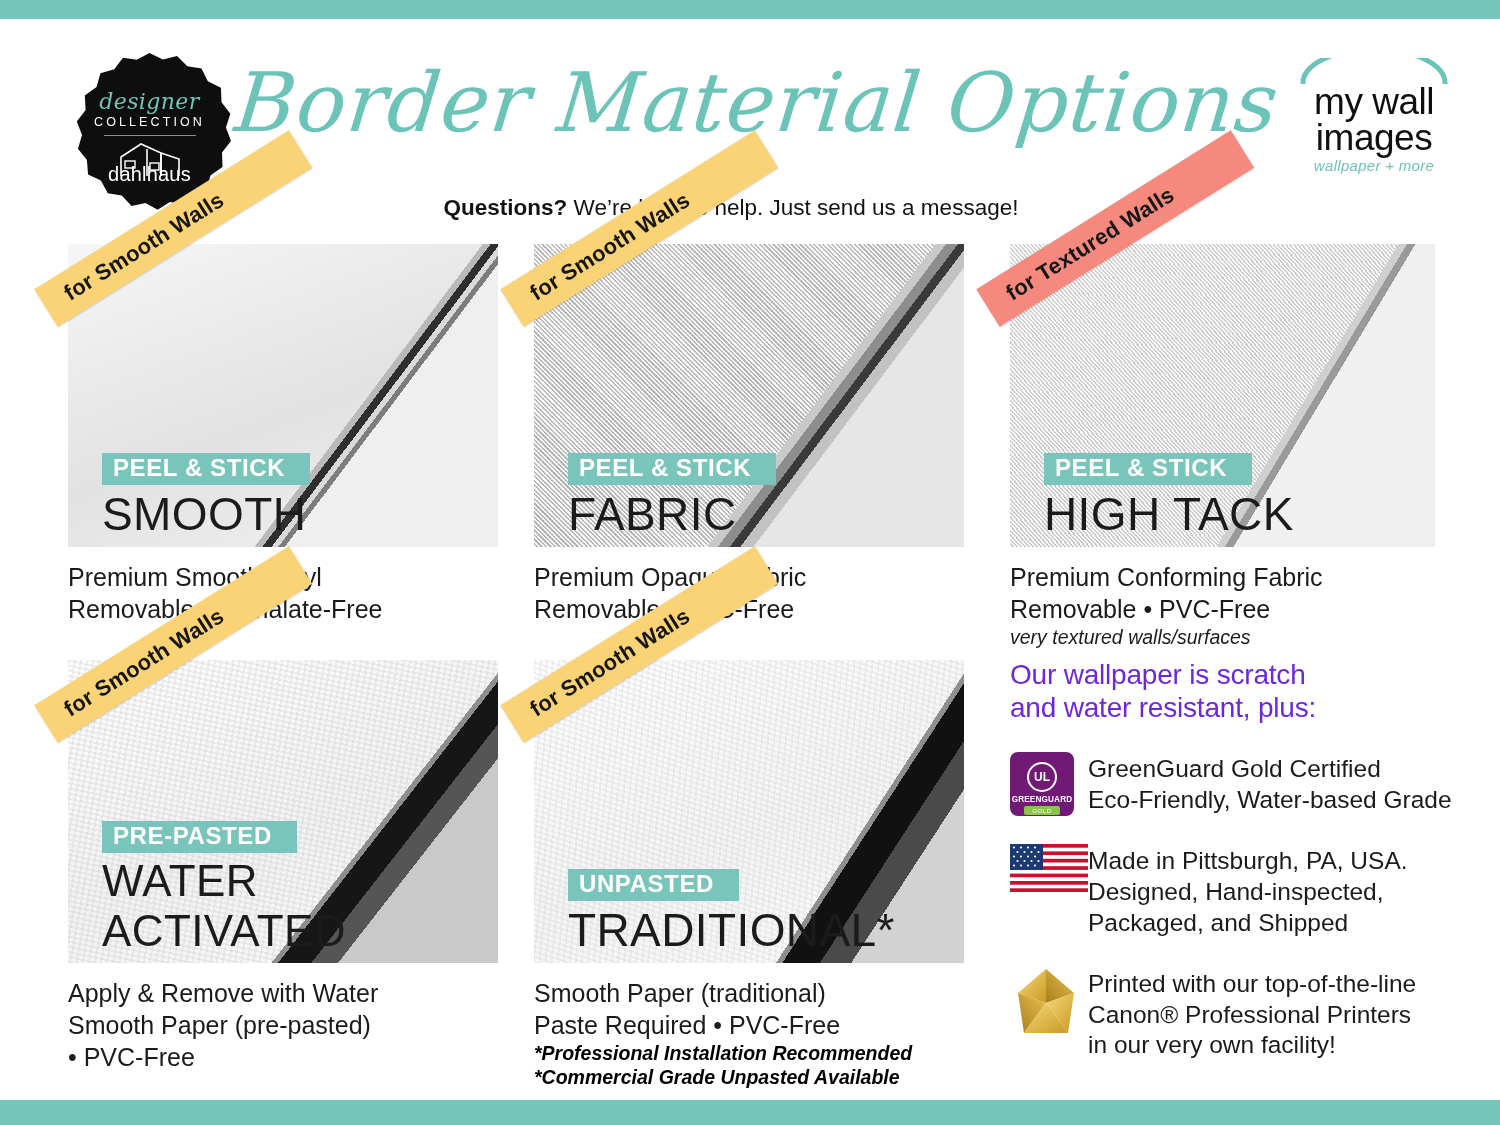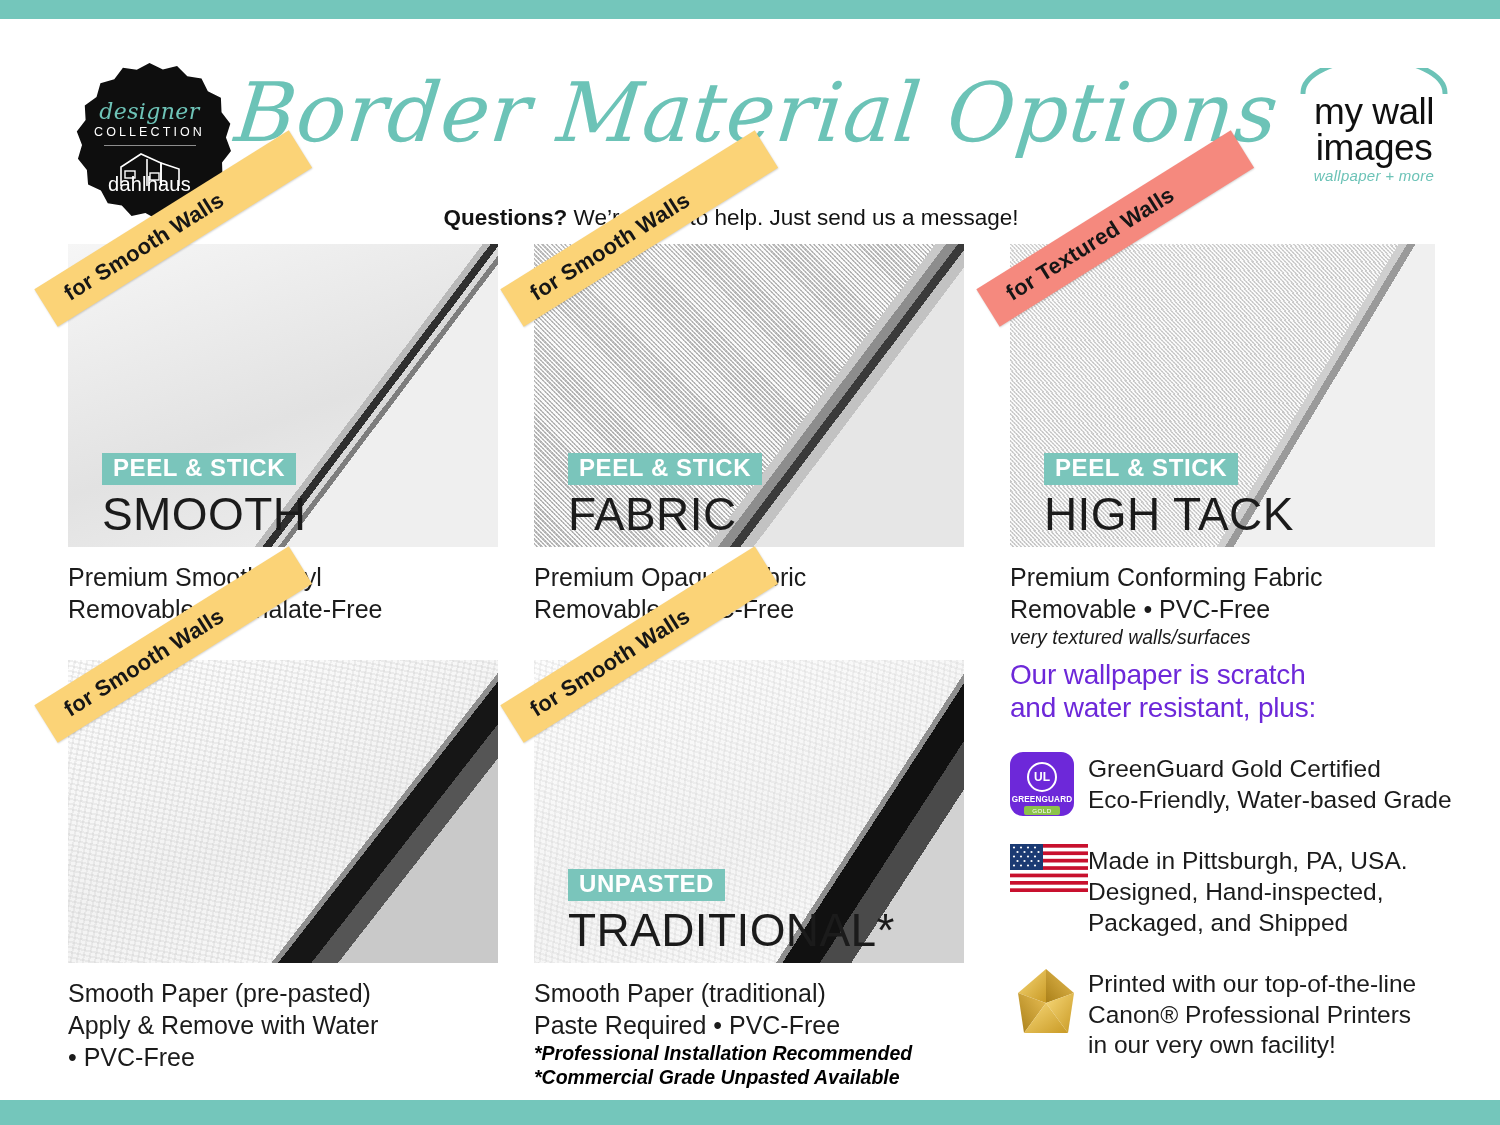--- a/index.html
+++ b/index.html
@@ -25,21 +25,21 @@
     width: 1500px; height: 19px;
     background: #74c6bb;
   }
   .bar-bottom {
     position: absolute; left: 0; top: 1100px;
     width: 1500px; height: 25px;
     background: #74c6bb;
   }
 
   
-  .header { position: absolute; left: 0; top: 16px; width: 1500px; height: 212px; }
+  .header { position: absolute; left: 0; top: 6px; width: 1500px; height: 212px; }
 
   
   .seal {
     position: absolute; left: 68px; top: 47px;
     width: 163px; height: 163px;
   }
   .seal-disc {
     position: absolute; inset: 0;
     background: #0e0e0e;
     clip-path: polygon(
@@ -197,21 +197,21 @@
   
   .swatch-type {
     position: absolute; left: 34px; bottom: 10px;
     z-index: 4;
   }
   .pill {
     display: inline-block;
     background: #7ac5bb; color: #ffffff;
     font-size: 24px; font-weight: bold;
     letter-spacing: .6px;
-    padding: 3px 11px 5px 11px;
+    padding: 3px 25px 5px 11px;
     line-height: 1;
   }
   .mat-name {
     color: #1b1b1b;
     font-size: 46px;
     font-weight: 300;
     line-height: 1.0;
     letter-spacing: .4px;
     margin-top: 6px;
     white-space: nowrap;
@@ -250,22 +250,22 @@
     display: flex; align-items: center; justify-content: flex-start;
   }
   .info-text {
     font-size: 24.5px; color: #1b1b1b;
     line-height: 1.26; font-weight: 300;
     padding-top: 2px;
   }
 
   
   .gg {
-    width: 64px; height: 64px; border-radius: 13px;
-    background: #6d28d9;
+    width: 64px; height: 64px; border-radius: 8px;
+    background: #701a75;
     display: flex; flex-direction: column;
     align-items: center; justify-content: center;
     padding-top: 8px;
   }
   .gg-circle {
     width: 30px; height: 30px; border-radius: 50%;
     border: 2.5px solid #ffffff;
     display: flex; align-items: center; justify-content: center;
     font-size: 12px; color: #ffffff; font-weight: bold;
     line-height: 1;
@@ -380,24 +380,29 @@
       <div class="card-note">very textured walls/surfaces</div>
     </div>
   </div>
 
   <div class="card" style="left:68px; top:660px; width:430px;">
     <div class="swatch">
       <div class="swatch-img">
         <div class="tex-paper"></div>
       </div>
       <div class="ribbon yellow">for Smooth Walls</div>
+      <div class="swatch-type">
+        <span class="pill">PRE-PASTED</span>
+        <div class="mat-name two-line">WATER</div>
+        <div class="mat-name two-line">ACTIVATED</div>
+      </div>
     </div>
     <div class="card-desc">
+      <div>Apply &amp; Remove with Water</div>
       <div>Smooth Paper (pre-pasted)</div>
-      <div>Apply &amp; Remove with Water</div>
       <div>• PVC-Free</div>
     </div>
   </div>
 
   <div class="card" style="left:534px; top:660px; width:430px;">
     <div class="swatch">
       <div class="swatch-img">
         <div class="tex-paper2"></div>
       </div>
       <div class="ribbon yellow">for Smooth Walls</div>

